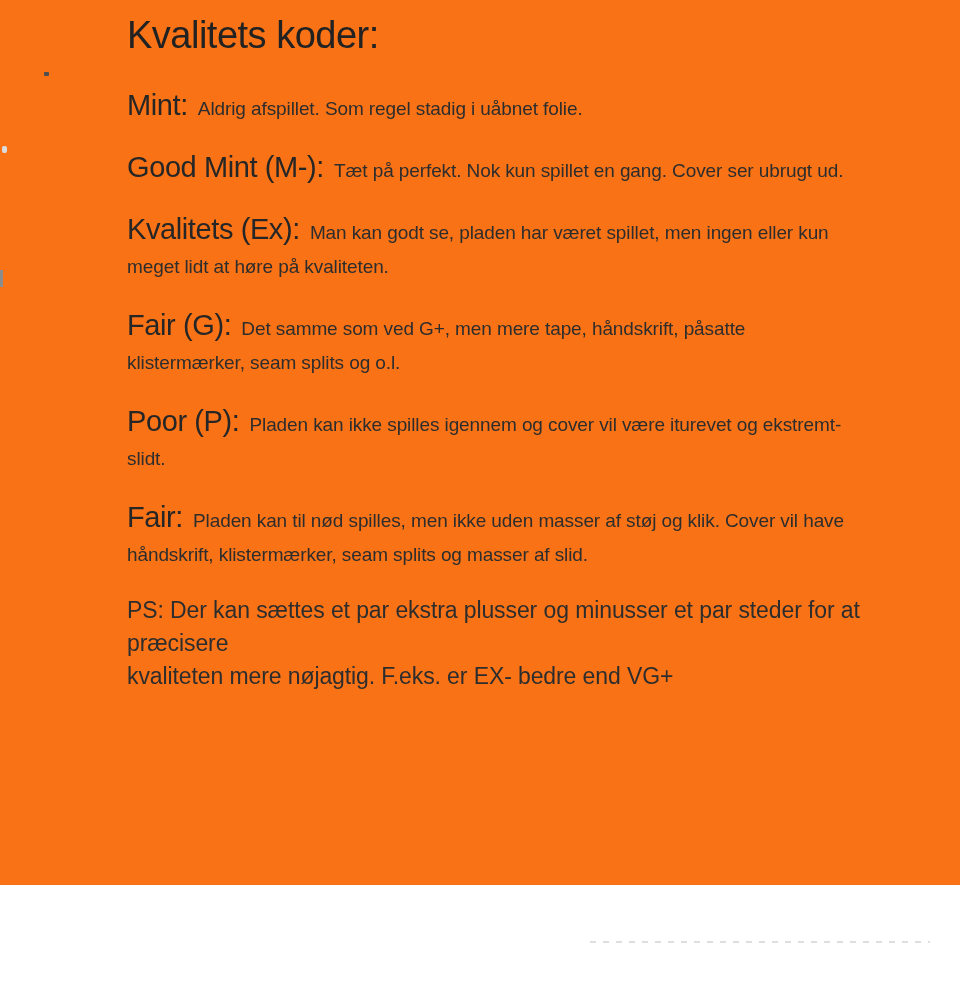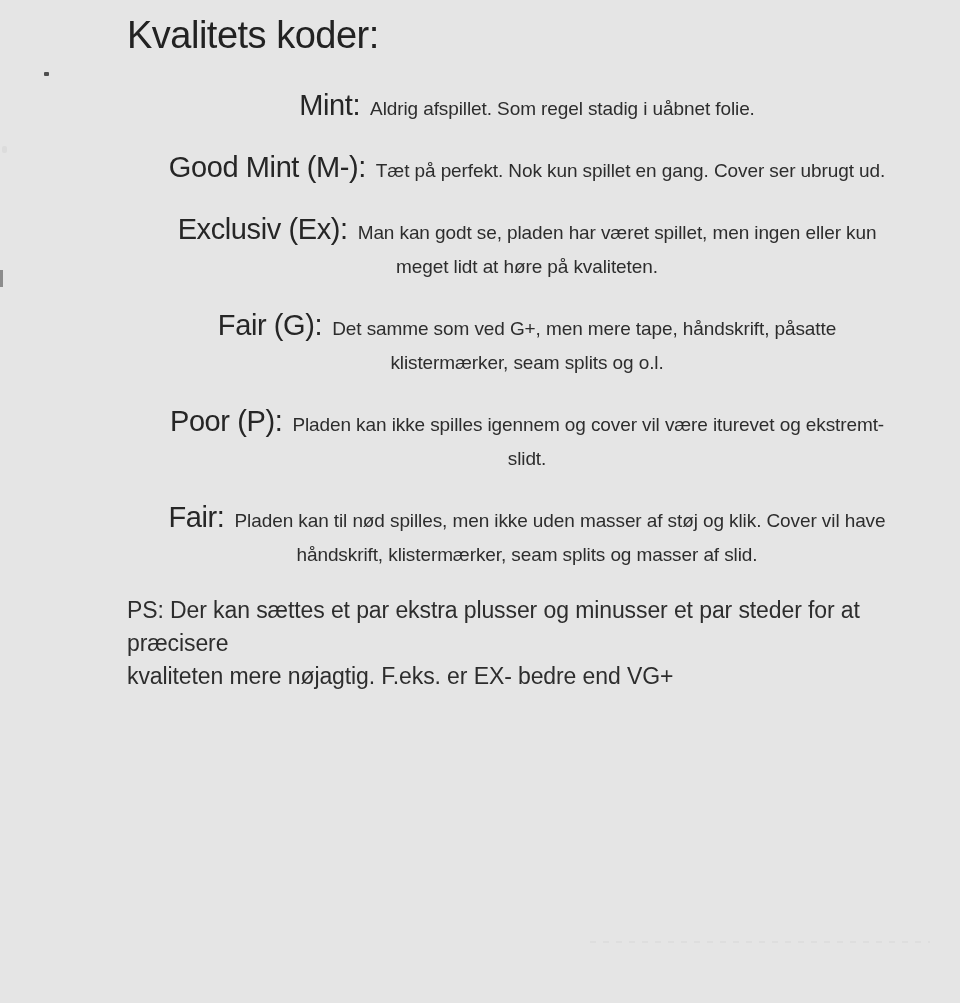--- a/index.html
+++ b/index.html
@@ -6,34 +6,34 @@
   html, body { background: #ffffff; }
   body {
     width: 960px;
     height: 1003px;
     font-family: "Liberation Sans", sans-serif;
     overflow: hidden;
   }
   .page {
     position: relative;
     width: 960px;
-    height: 1003px;
-    background: #e5e5e5;
+    height: 885px;
+    background: #f97316;
     padding: 12px 30px 0 127px;
     color: #2d2d2d;
   }
   .title {
     font-size: 38px;
     font-weight: 400;
     letter-spacing: -0.5px;
     color: #222222;
     line-height: 46px;
     margin-bottom: 30px;
   }
-  .entries { width: 800px; text-align: center; }
+  .entries { width: 800px; }
   .entry {
     font-size: 19px;
     line-height: 34px;
     letter-spacing: -0.1px;
     margin-bottom: 24px;
     color: #2d2d2d;
   }
   .grade {
     font-size: 29px;
     letter-spacing: -0.4px;
@@ -86,21 +86,21 @@
 <body>
 
 <div class="page">
   <h1 class="title">Kvalitets koder:</h1>
 
   <div class="entries" id="entries">
   <p class="entry"><span class="grade">Mint:</span><span class="desc">Aldrig afspillet. Som regel stadig i uåbnet folie.</span></p>
 
   <p class="entry"><span class="grade">Good Mint (M-):</span><span class="desc">Tæt på perfekt. Nok kun spillet en gang. Cover ser ubrugt ud.</span></p>
 
-  <p class="entry"><span class="grade">Exclusiv (Ex):</span><span class="desc">Man kan godt se, pladen har været spillet, men ingen eller kun
+  <p class="entry"><span class="grade">Kvalitets (Ex):</span><span class="desc">Man kan godt se, pladen har været spillet, men ingen eller kun
 meget lidt at høre på kvaliteten.</span></p>
 
 
 
 
   <p class="entry"><span class="grade">Fair (G):</span><span class="desc">Det samme som ved G+, men mere tape, håndskrift, påsatte
 klistermærker, seam splits og o.l.</span></p>
 
   <p class="entry"><span class="grade">Poor (P):</span><span class="desc">Pladen kan ikke spilles igennem og cover vil være iturevet og ekstremt-
 slidt.</span></p>

